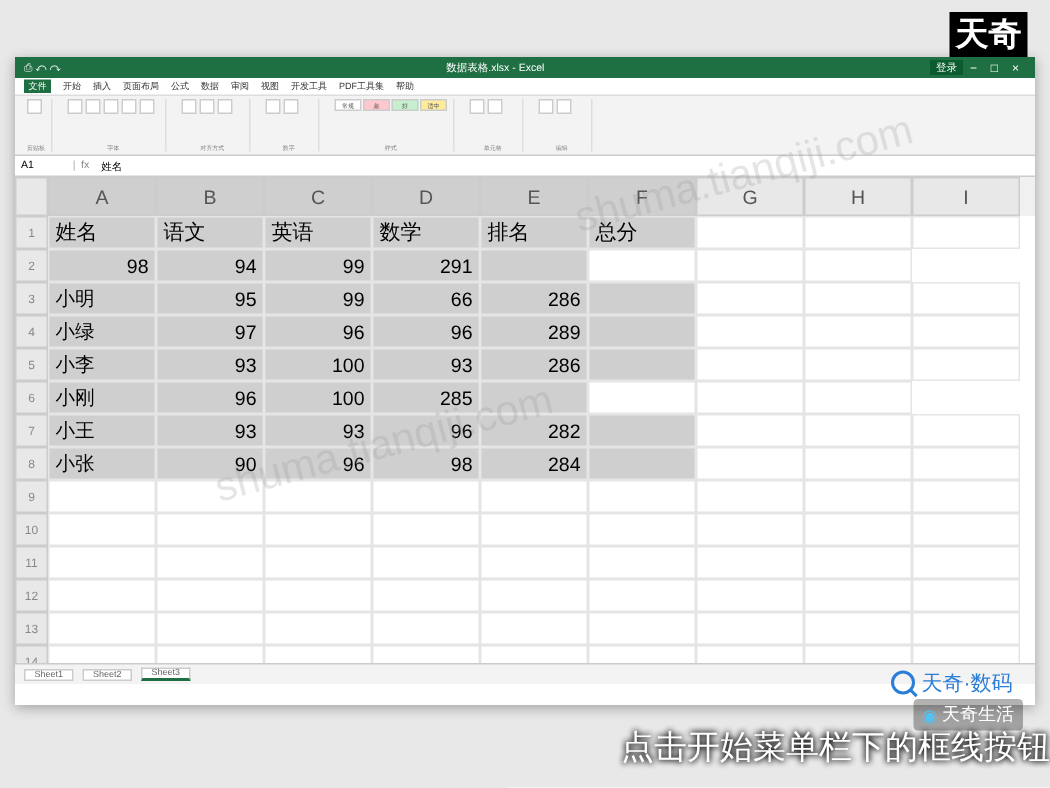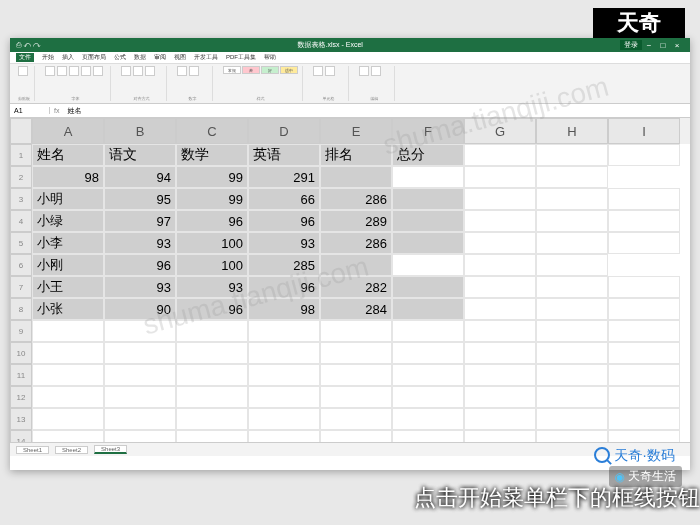--- a/index.html
+++ b/index.html
@@ -1,18 +1,18 @@
 <!DOCTYPE html>
 <html><head>
 <meta charset="utf-8">
 <style>
 *{margin:0;padding:0;box-sizing:border-box;font-family:"Microsoft YaHei",Arial,sans-serif}
 body{width:700px;height:525px;background:#e8e8e8;position:relative;overflow:hidden}
 .outer-frame{position:absolute;top:38px;left:10px;right:10px;bottom:55px;background:#fff;box-shadow:0 2px 8px rgba(0,0,0,0.3)}
-.top-brand{position:absolute;top:8px;right:15px;color:#fff;font-size:22px;font-weight:bold;background:#000;padding:0 24px}
+.top-brand{position:absolute;top:8px;right:15px;color:#fff;font-size:22px;font-weight:bold;background:#000;padding:0 4px}
 .titlebar{height:14px;background:#1e6f42;display:flex;align-items:center;padding:0 6px;font-size:7px;color:#fff}
 .titlebar .center{flex:1;text-align:center}
 .win-btn{width:14px;height:10px;display:flex;align-items:center;justify-content:center;font-size:8px}
 .menubar{height:12px;background:#fff;border-bottom:1px solid #ddd;display:flex;align-items:center;padding:0 6px;font-size:6px;color:#333;gap:8px}
 .menubar span:first-child{background:#1e6f42;color:#fff;padding:0 3px}
 .ribbon{height:40px;background:#f3f3f3;border-bottom:1px solid #ccc;display:flex;padding:2px 4px;gap:6px;font-size:5px;color:#555}
 .ribbon-group{border-right:1px solid #ddd;padding:0 4px;display:flex;flex-direction:column;justify-content:space-between}
 .ribbon-group .label{text-align:center;font-size:4px;color:#888}
 .ribbon-icons{display:flex;gap:2px;flex-wrap:wrap}
 .ribbon-btn{width:10px;height:10px;background:#fff;border:1px solid #ccc}
@@ -150,22 +150,22 @@
         <div class="col-h sel">F</div>
         <div class="col-h">G</div>
         <div class="col-h">H</div>
         <div class="col-h">I</div>
       </div>
  <div id="grid-body">
         <div class="row">
           <div class="row-h">1</div>
           <div class="cell sel hdr">姓名</div>
           <div class="cell sel hdr">语文</div>
+          <div class="cell sel hdr">英语</div>
           <div class="cell sel hdr">数学</div>
-          <div class="cell sel hdr">英语</div>
           <div class="cell sel hdr">排名</div>
           <div class="cell sel hdr">总分</div>
           <div class="cell hdr"></div>
           <div class="cell hdr"></div>
           <div class="cell hdr"></div>
         </div>
         <div class="row">
           <div class="row-h">2</div>
           <div class="cell sel num">98</div>
           <div class="cell sel num">94</div>

